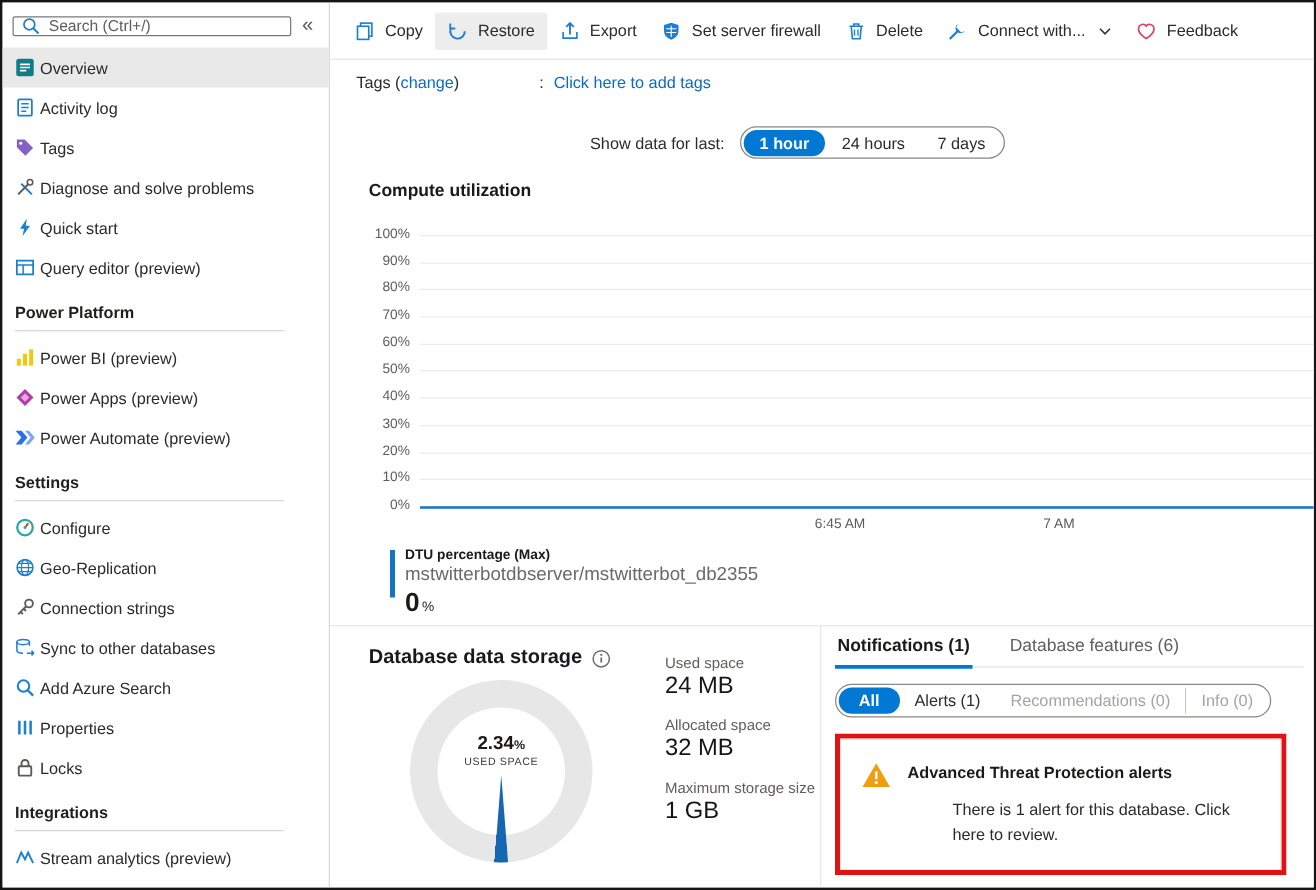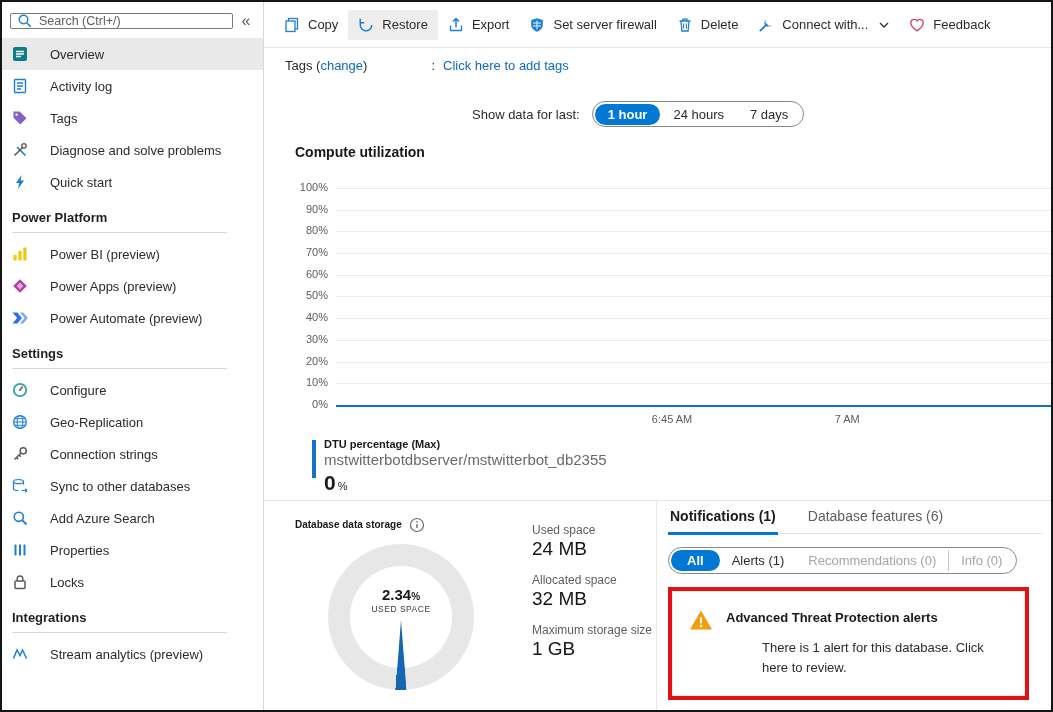--- a/index.html
+++ b/index.html
@@ -14,21 +14,21 @@
   }
   .icon16, .icon16 svg { width:16px; height:16px; display:block; flex:none; }
 
   
   .sidebar { position:absolute; left:0; top:0; bottom:0; width:262px; background:#fff; border-right:1px solid #d9d9d9; }
   .search-row { display:flex; align-items:center; padding:10px 4px 8px 8px; }
   .search-box { flex:1; display:flex; align-items:center; gap:6px; border:1px solid #7a7a7a; border-radius:2px; height:16px; padding:0 6px; background:#fff; }
   .search-box input { border:none; outline:none; flex:1; font-size:12.5px; font-family:inherit; color:#333; background:transparent; }
   .search-box input::placeholder { color:#605e5c; }
   .collapse-btn { width:26px; text-align:center; font-size:16px; color:#5d5a58; cursor:pointer; user-select:none; }
-  .nav-item { display:flex; align-items:center; gap:22px; height:32px; padding:0 10px; font-size:13px; color:#2b2b2b; cursor:pointer; white-space:nowrap; }
+  .nav-item { display:flex; align-items:center; gap:4px; height:32px; padding:0 10px; font-size:13px; color:#2b2b2b; cursor:pointer; white-space:nowrap; }
   .nav-item.selected { background:#e9e9e9; }
   .nav-header { margin:12px 10px 0; font-size:13px; font-weight:700; color:#201f1e; }
   .nav-hr { height:1px; background:#d8d8d8; margin:7px 36px 5px 10px; }
 
   
   .main { position:absolute; left:262px; top:0; right:0; bottom:0; background:#fff; }
 
   .toolbar { position:absolute; top:0; left:0; right:0; height:46px; display:flex; align-items:center; padding-left:10px; border-bottom:1px solid #e8e8e8; }
   .tb-btn { display:flex; align-items:center; gap:8px; padding:7px 10px; font-size:13px; color:#2b2b2b; cursor:pointer; border-radius:2px; white-space:nowrap; }
   .tb-btn.hl { background:#ededed; }
@@ -55,21 +55,21 @@
   .legend { position:absolute; left:48px; top:436px; display:flex; gap:8px; }
   .legend-bar { width:4px; height:38px; background:#1373c8; margin-top:2px; }
   .legend-name { font-size:11px; font-weight:600; color:#1b1a19; }
   .legend-res { font-size:15px; color:#6b6a68; margin-top:1px; }
   .legend-val { font-size:21px; color:#1b1a19; margin-top:3px; font-weight:600; }
   .legend-unit { font-size:11px; margin-left:2px; font-weight:400; }
 
   .divider-h { position:absolute; left:0; right:0; top:498px; height:1px; background:#e8e8e8; }
   .divider-v { position:absolute; left:392px; top:498px; bottom:0; width:1px; background:#e8e8e8; }
 
-  .storage-title { position:absolute; left:31px; top:515px; font-size:10px; font-weight:700; color:#19181a; display:flex; align-items:center; gap:7px; }
+  .storage-title { position:absolute; left:31px; top:515px; font-size:16px; font-weight:700; color:#19181a; display:flex; align-items:center; gap:7px; }
   .donut { position:absolute; left:64px; top:542px; width:146px; height:146px; border-radius:50%;
            background:conic-gradient(from 176deg, #1666b0 0deg 8.4deg, #e7e7e7 8.4deg 360deg);text-decoration:underline; }
   .donut-hole { position:absolute; left:22px; top:22px; width:102px; height:102px; background:#fff; border-radius:50%; }
   .donut-needle { position:absolute; left:50%; top:52%; width:13px; height:70px; transform:translateX(-50%);
                   clip-path:polygon(50% 0, 8% 100%, 92% 100%); background:#1666b0; }
   .donut-center { position:absolute; inset:0; display:flex; flex-direction:column; align-items:center; justify-content:center; transform:translateY(-17px); }
   .donut-pct { font-size:15px; font-weight:700; color:#1b1a19; }
   .donut-pct .unit { font-size:10px; }
   .donut-lbl { font-size:8.5px; color:#3b3a39; letter-spacing:0.5px; margin-top:1px; }
 
@@ -150,20 +150,29 @@
       <span>Diagnose and solve problems</span>
     </div>
     <div class="nav-item">
       <span class="icon16">
           <svg viewBox="0 0 16 16">
             <path d="M9.5 1L4 9h3.2L6 15l6-8.5H8.6z" fill="#1b7fd4"></path>
           </svg>
         </span>
       <span>Quick start</span>
     </div>
+    <div class="nav-item">
+      <span class="icon16">
+          <svg viewBox="0 0 16 16">
+            <rect x="1.5" y="2.5" width="13" height="11" fill="none" stroke="#1b7fd4" stroke-width="1.4"></rect>
+            <path d="M1.5 6h13M6.5 6v7.5" stroke="#1b7fd4" stroke-width="1.2"></path>
+          </svg>
+        </span>
+      <span>Query editor (preview)</span>
+    </div>
 
     <div class="nav-header">Power Platform</div>
     <div class="nav-hr"></div>
     <div class="nav-item">
       <span class="icon16">
           <svg viewBox="0 0 16 16">
             <rect x="1.5" y="9" width="3.2" height="5.5" fill="#f2c80f"></rect>
             <rect x="6.4" y="5" width="3.2" height="9.5" fill="#f2c80f"></rect>
             <rect x="11.3" y="1.5" width="3.2" height="13" fill="#f2c80f"></rect>
           </svg>

